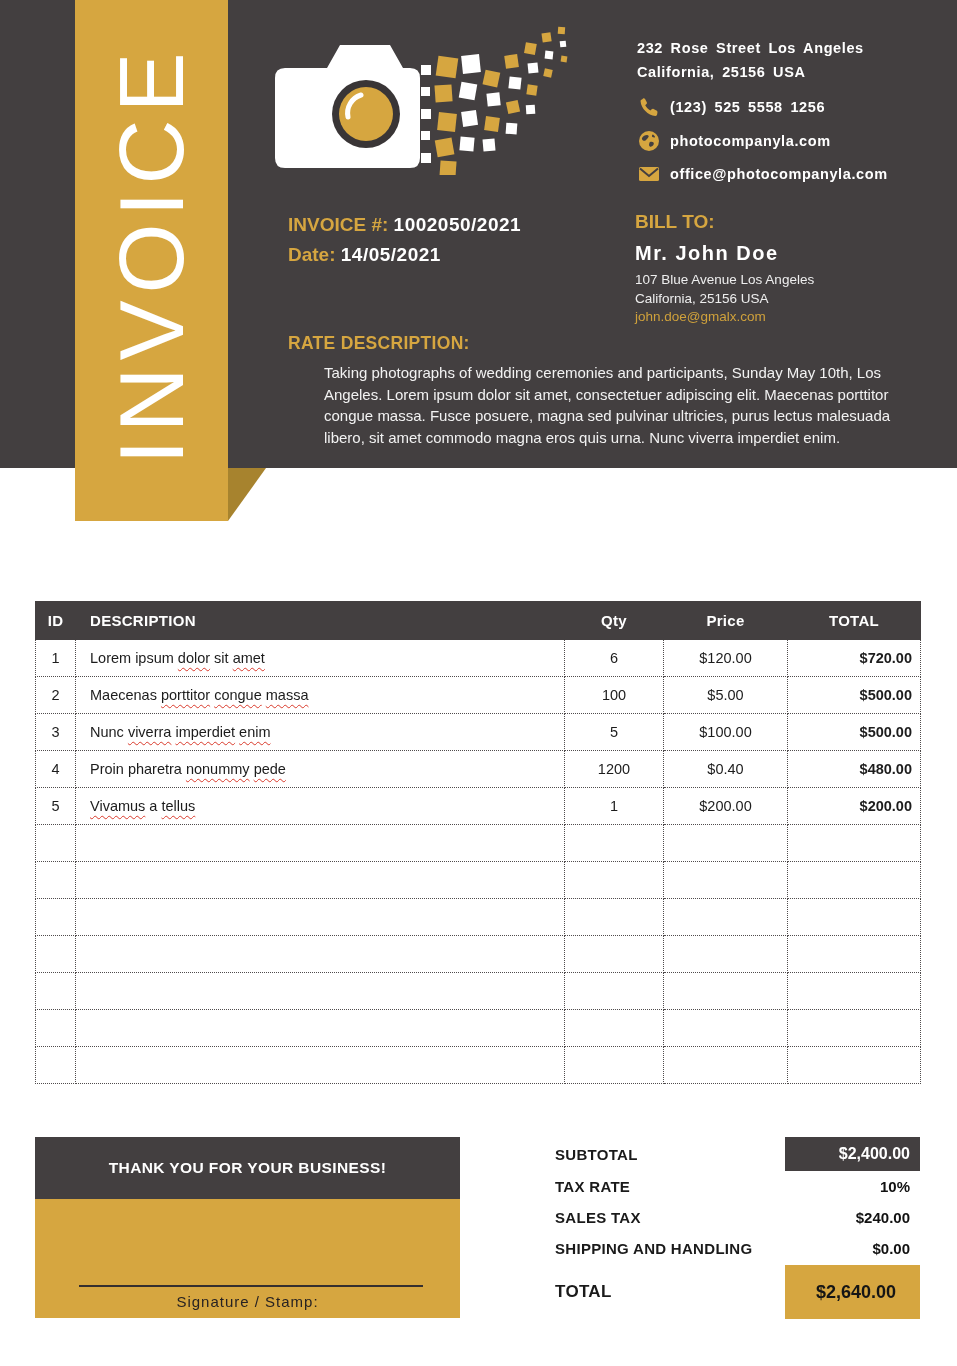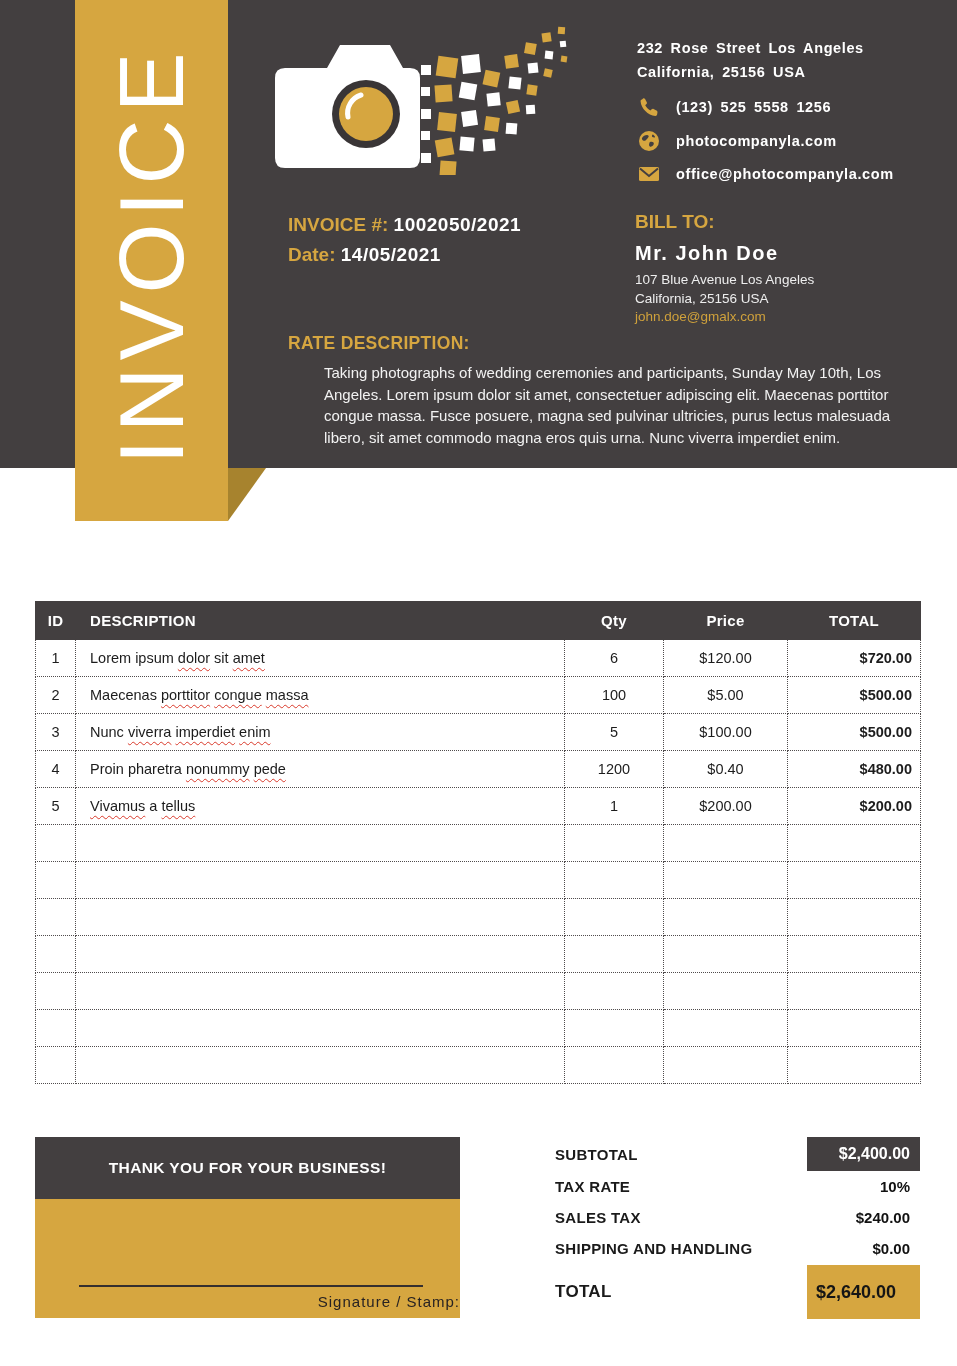--- a/index.html
+++ b/index.html
@@ -20,21 +20,21 @@
     clip-path:polygon(0 0,100% 0,0 100%);z-index:2;}
   .ribbon-title{position:absolute;left:50%;top:49%;transform:translate(-50%,-50%) rotate(-90deg);
     white-space:nowrap;color:#fff;font-size:90px;font-weight:400;letter-spacing:7px;}
 
   .logo{position:absolute;left:272px;top:25px;z-index:2;}
 
   .contact{position:absolute;left:637px;top:36px;color:#fff;z-index:2;}
   .contact .addr{font-size:14.5px;font-weight:bold;letter-spacing:.6px;line-height:24px;word-spacing:3px;}
   .contact .crow{display:flex;align-items:center;margin-top:13px;}
   .contact .crow .cicon{width:24px;display:flex;justify-content:center;}
-  .contact .crow .ctext{margin-left:15px;font-size:14.5px;font-weight:bold;letter-spacing:.6px;word-spacing:3px;}
+  .contact .crow .ctext{margin-left:9px;font-size:14.5px;font-weight:bold;letter-spacing:.6px;word-spacing:3px;}
 
   .meta{position:absolute;left:288px;top:210px;z-index:2;font-size:19px;line-height:30px;}
   .meta .lbl{color:var(--gold);font-weight:bold;}
   .meta .val{color:#fff;font-weight:bold;letter-spacing:.5px;}
 
   .billto{position:absolute;left:635px;top:211px;z-index:2;}
   .billto .bt-head{color:var(--gold);font-weight:bold;font-size:19px;}
   .billto .bt-name{color:#fff;font-weight:bold;font-size:20px;letter-spacing:1.5px;margin-top:9px;}
   .billto .bt-addr{color:#eee;font-size:13.5px;line-height:19px;margin-top:5px;}
   .billto .bt-email{color:var(--link-gold);font-size:13.5px;margin-top:1px;}
@@ -57,38 +57,38 @@
   td.c-price{text-align:center;font-size:14px;}
   td.c-total{text-align:right;font-weight:bold;font-size:15px;padding-right:8px;}
   .miss{text-decoration-line:underline;text-decoration-style:wavy;
     text-decoration-color:var(--squiggle-red);text-decoration-thickness:1px;text-underline-offset:4px;}
 
   
   .summary{position:absolute;left:555px;top:1137px;width:365px;}
   .sum-row{display:flex;align-items:center;}
   .sum-label{flex:1;text-align:left;padding-right:12px;font-weight:bold;color:#1a1a1a;
     font-size:15px;letter-spacing:.3px;}
-  .sum-value{width:113px;text-align:right;font-weight:bold;}
+  .sum-value{width:135px;text-align:right;font-weight:bold;}
   .sum-row.dark{height:34px;}
   .sum-row.dark .sum-value{background:var(--dark);color:#fff;height:34px;line-height:34px;
     padding-right:10px;font-size:16px;}
   .sum-row.plain{height:31px;}
   .sum-row.plain .sum-value{color:#111;font-size:15px;padding-right:10px;}
   .sum-row.gold{height:54px;margin-top:1px;}
   .sum-row.gold .sum-label{font-size:17px;}
   .sum-row.gold .sum-value{background:var(--gold);color:#151515;height:54px;line-height:54px;
     padding-right:24px;font-size:18px;}
 
   
   .thanks-box{position:absolute;left:35px;top:1137px;width:425px;height:62px;background:var(--dark);
     display:flex;align-items:center;justify-content:center;}
   .thanks-box span{color:#fff;font-weight:bold;font-size:15.5px;letter-spacing:.4px;}
   .sign-box{position:absolute;left:35px;top:1199px;width:425px;height:119px;background:var(--gold);}
   .sign-line{position:absolute;left:44px;bottom:31px;width:344px;border-top:2px solid #352f2f;}
-  .sign-label{position:absolute;left:0;bottom:8px;width:100%;text-align:right;color:#272222;
+  .sign-label{position:absolute;left:0;bottom:8px;width:100%;text-align:center;color:#272222;
     font-size:15px;letter-spacing:1px;}
 </style>
 </head>
 <body>
 
 <div class="page">
 
   <div class="header-bg"></div>
 
   <div class="ribbon-fold"></div>

